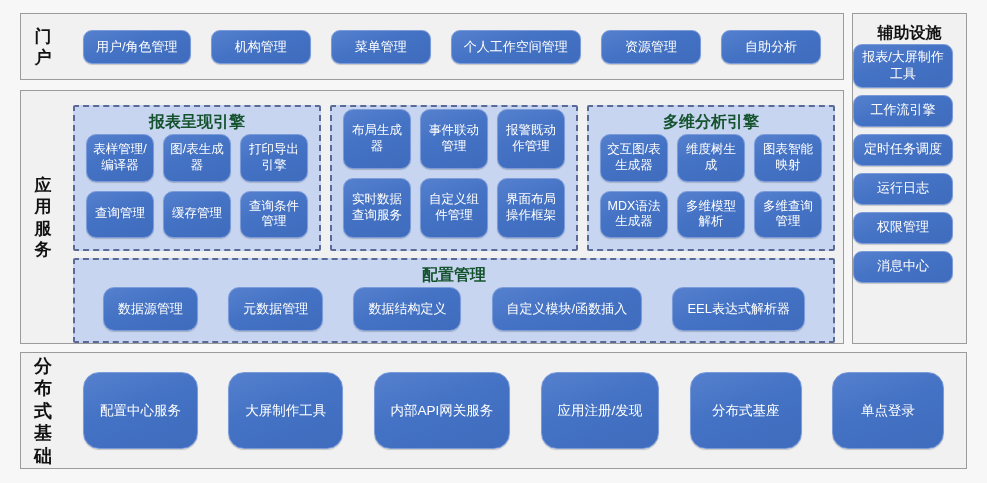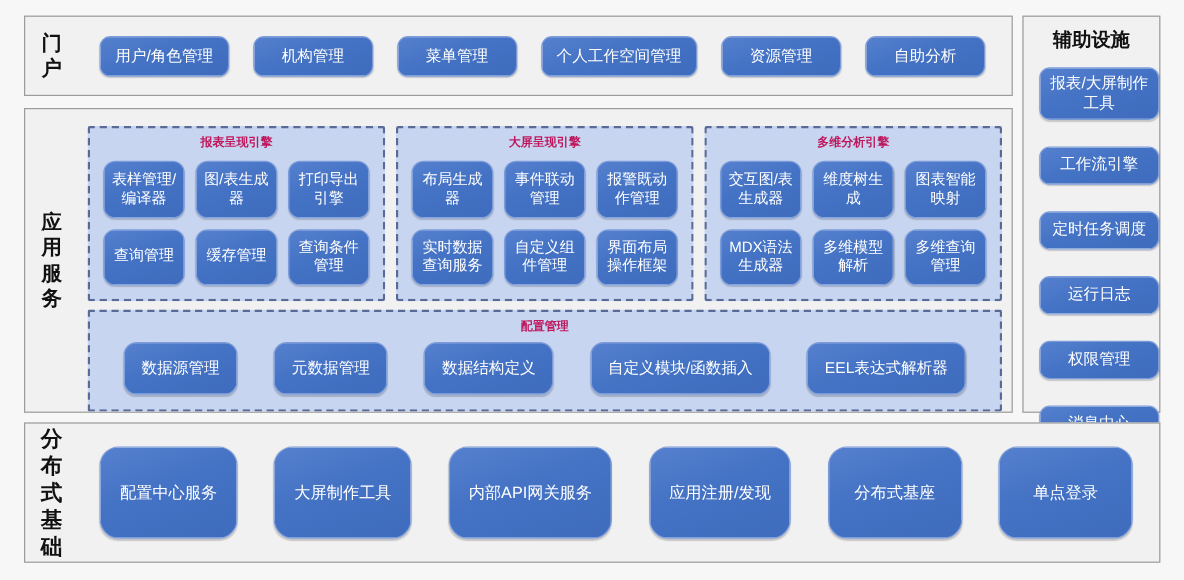--- a/index.html
+++ b/index.html
@@ -29,38 +29,38 @@
     display:flex; align-items:center; justify-content:space-between; padding:0 12px; }
   .portal-row .btn { height:34px; min-width:100px; padding:0 12px;
     border-radius:9px; font-size:13px; white-space:nowrap; }
 
   
   .app { left:20px; top:90px; width:824px; height:254px; }
   .app-content { position:absolute; left:52px; right:8px; top:14px; bottom:6px; }
   .engines { display:flex; gap:9px; height:146px; }
   .panel { background:#c7d5f0; border:2px dashed #5a6a97; border-radius:2px; flex:1;
     display:flex; flex-direction:column; }
-  .panel-title { text-align:center; font-size:10px; font-weight:bold; color:#be185d;
+  .panel-title { text-align:center; font-size:16px; font-weight:bold; color:#14532d;
     padding-top:5px; height:25px; }
   .engine-grid { flex:1; display:grid; grid-template-columns:repeat(3,1fr);
     grid-auto-rows:1fr; gap:9px 9px; padding:2px 11px 11px; }
   .btn-sm { border-radius:10px; font-size:12.5px; line-height:1.25; padding:2px 3px; }
 
   .config-panel { margin-top:7px; height:85px; }
   .config-row { flex:1; display:flex; align-items:center; justify-content:space-between;
     padding:2px 28px 12px; }
   .config-row .btn { height:44px; min-width:92px; padding:12px 14px;
     border-radius:11px; font-size:13px; white-space:nowrap; }
 
   
   .aux { left:852px; top:13px; width:115px; height:331px; }
   .aux-title { text-align:center; font-size:16px; font-weight:bold; color:#111;
     padding-top:9px; }
-  .aux-col { display:flex; flex-direction:column; align-items:flex-end; gap:22px;
-    margin-top:12px; }
+  .aux-col { display:flex; flex-direction:column; align-items:flex-start; gap:7px;
+    }
   .aux-col .btn { width:100px; min-height:32px; padding:4px 5px;
     border-radius:9px; font-size:13px; line-height:1.3; }
 
   
   .dist { left:20px; top:352px; width:947px; height:117px; }
   .dist .vlabel { font-size:18px; }
   .dist-row { position:absolute; left:54px; right:14px; top:0; bottom:0;
     display:flex; align-items:center; justify-content:space-between; padding:0 8px; }
   .dist-row .btn { height:77px; min-width:112px; padding:0 16px;
     border-radius:16px; font-size:13.5px; white-space:nowrap; }
@@ -93,21 +93,20 @@
             <div class="btn btn-sm">表样管理/编译器</div>
             <div class="btn btn-sm">图/表生成器</div>
             <div class="btn btn-sm">打印导出引擎</div>
             <div class="btn btn-sm">查询管理</div>
             <div class="btn btn-sm">缓存管理</div>
             <div class="btn btn-sm">查询条件管理</div>
           </div>
         </div>
 
         <div class="panel">
-          <div class="panel-title">大屏呈现引擎</div>
           <div class="engine-grid">
             <div class="btn btn-sm">布局生成器</div>
             <div class="btn btn-sm">事件联动管理</div>
             <div class="btn btn-sm">报警既动作管理</div>
             <div class="btn btn-sm">实时数据查询服务</div>
             <div class="btn btn-sm">自定义组件管理</div>
             <div class="btn btn-sm">界面布局操作框架</div>
           </div>
         </div>
 

